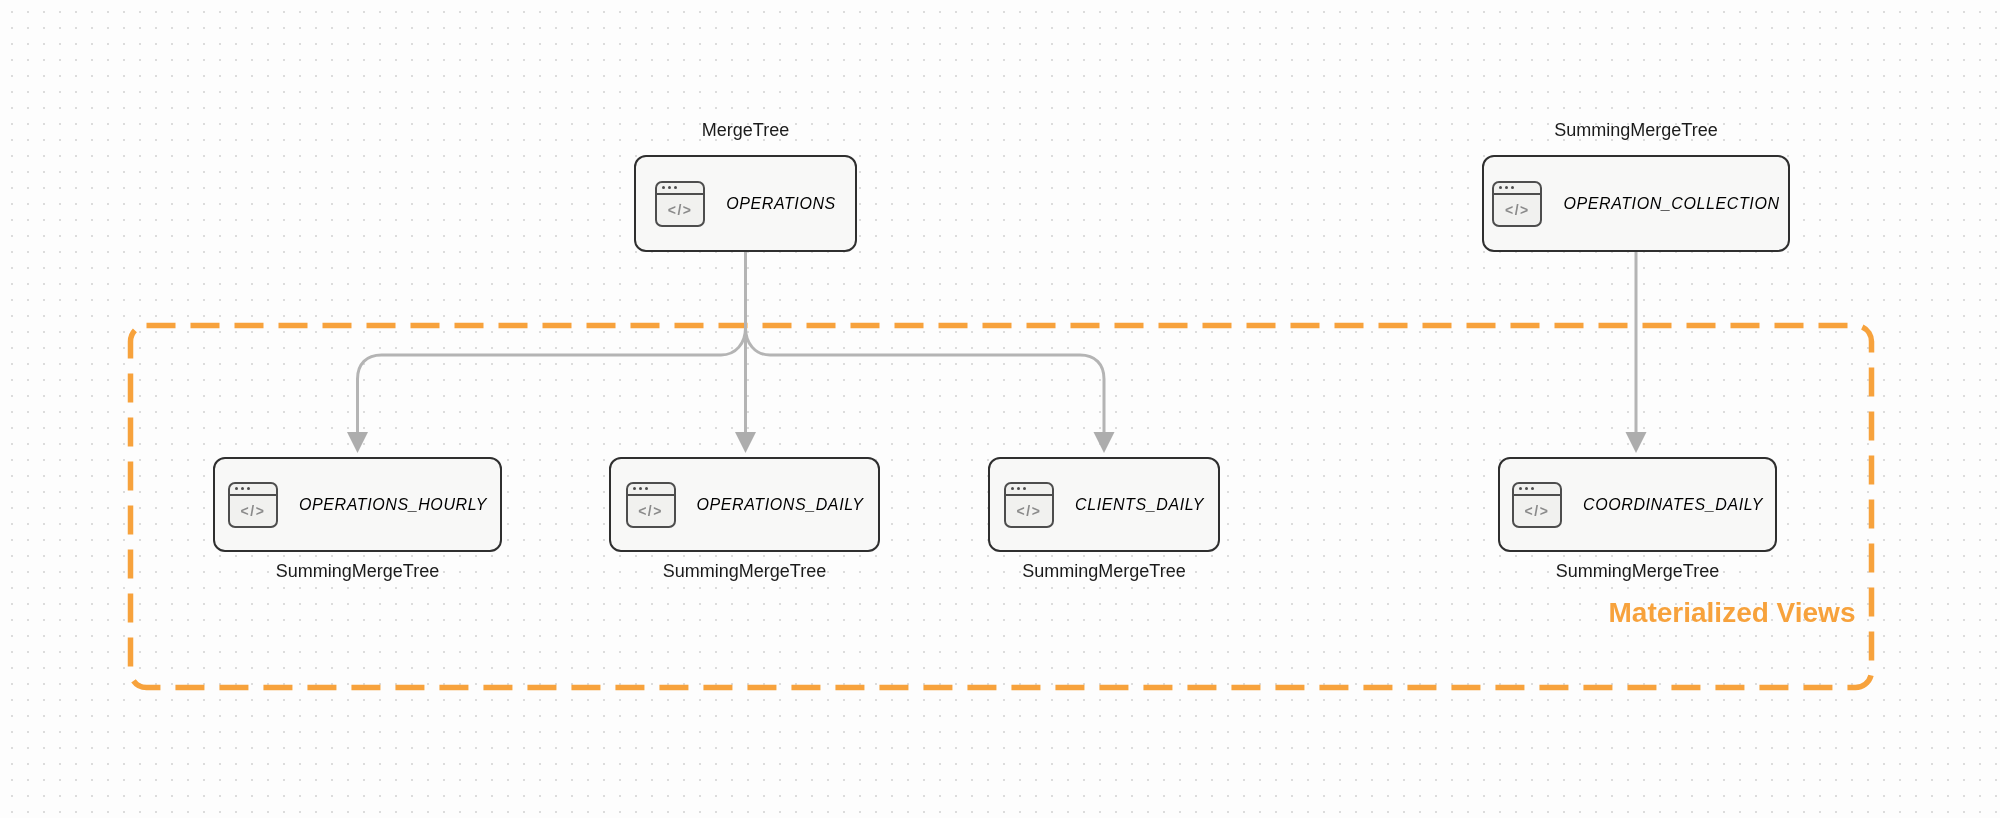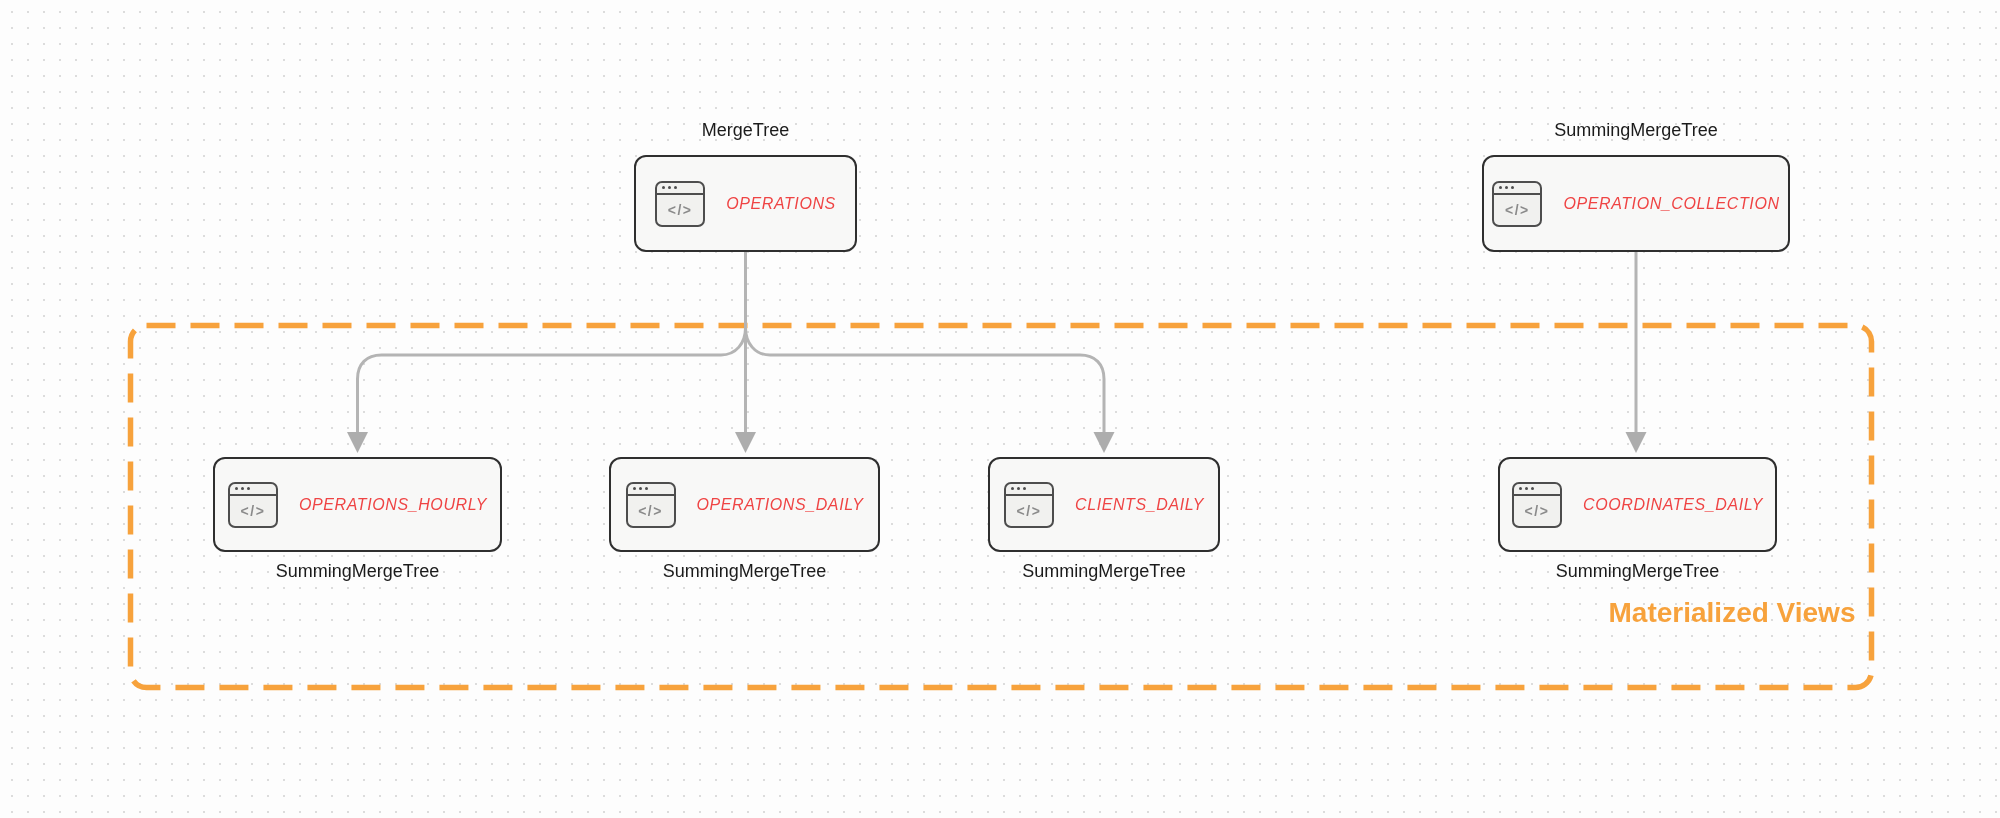--- a/index.html
+++ b/index.html
@@ -26,21 +26,21 @@
     display:flex;
     align-items:center;
     justify-content:center;
     gap:21px;
     padding:0 14px;
   }
   .node-label {
     font-style:italic;
     font-size:16px;
     letter-spacing:0.6px;
-    color:#ef4444;
+    color:#000000;
     white-space:nowrap;
   }
   .engine-label {
     position:absolute;
     text-align:center;
     font-size:18px;
     font-weight:500;
     color:#1b1b1b;
     white-space:nowrap;
   }

